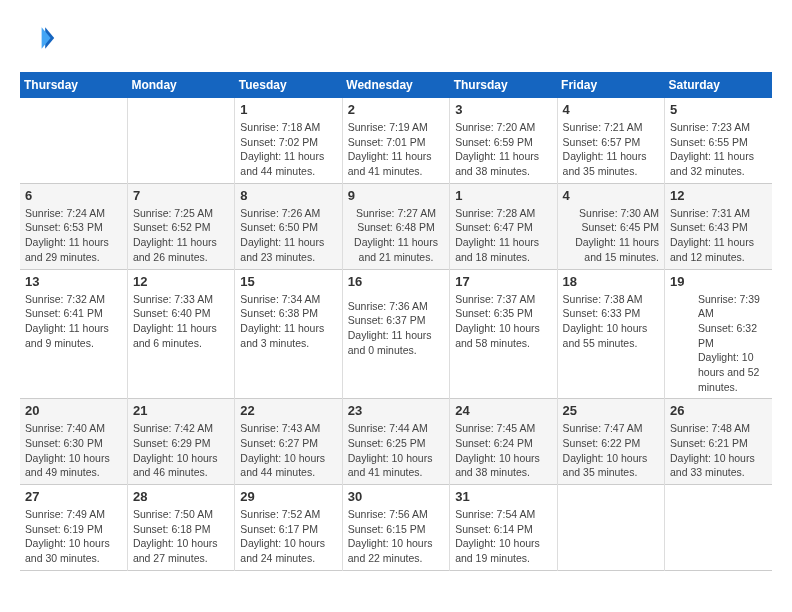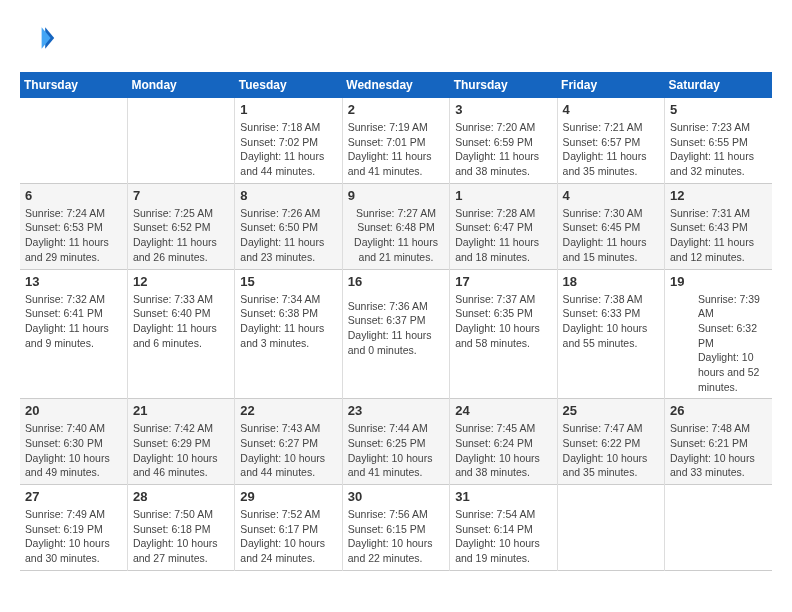--- a/index.html
+++ b/index.html
@@ -184,21 +184,21 @@
 Daylight: 11 hours and 21 minutes.</div>
         </td>
         <td>
           <div class="day-num">1</div>
           <div class="day-info" style="white-space: pre-line;">Sunrise: 7:28 AM
 Sunset: 6:47 PM
 Daylight: 11 hours and 18 minutes.</div>
         </td>
         <td>
           <div class="day-num">4</div>
-          <div class="day-info" style="white-space: pre-line;">Sunrise: 7:30 AM
+          <div class="day-info" style="white-space: pre-line; text-align: right;">Sunrise: 7:30 AM
 Sunset: 6:45 PM
 Daylight: 11 hours and 15 minutes.</div>
         </td>
         <td>
           <div class="day-num">12</div>
           <div class="day-info" style="white-space: pre-line;">Sunrise: 7:31 AM
 Sunset: 6:43 PM
 Daylight: 11 hours and 12 minutes.</div>
         </td>
       </tr>

